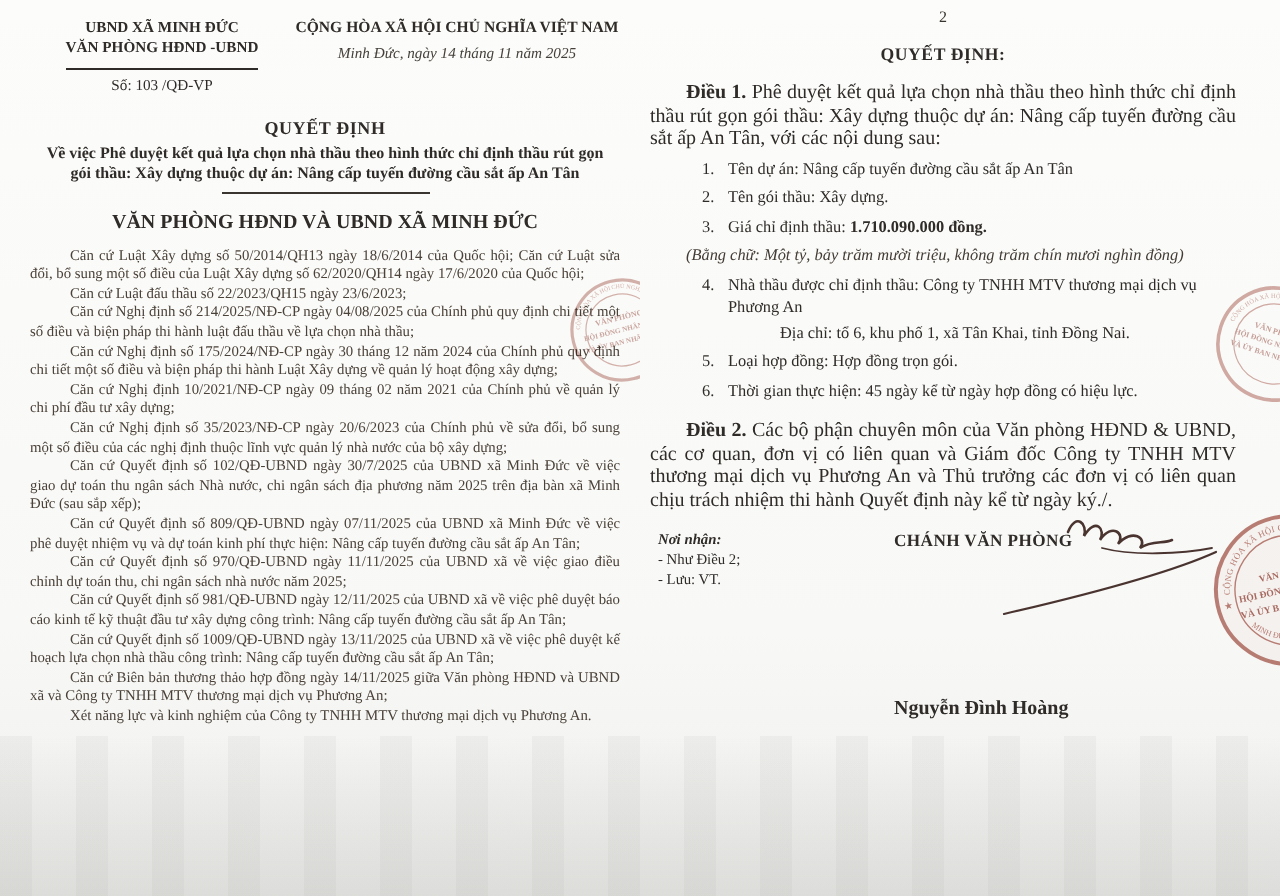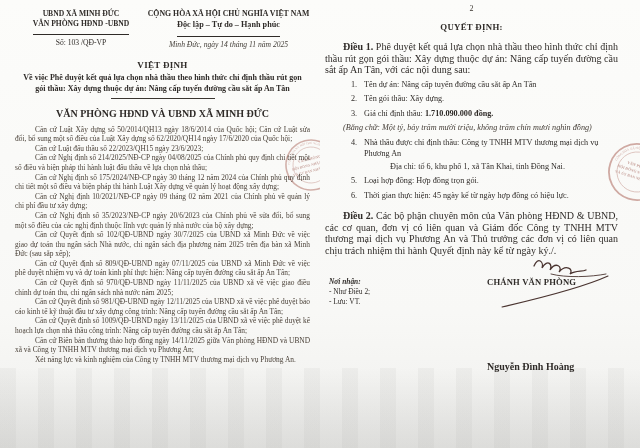--- a/index.html
+++ b/index.html
@@ -51,21 +51,21 @@
   .art b{font-weight:bold;}
   .items{margin:3px 0 0 26px;}
   .item{display:flex;font-size:8.2px;line-height:11.5px;margin-top:3px;}
   .item .no{width:13px;flex:none;}
   .item .tx{flex:1;}
   .sub-line{margin:1px 0 0 39px;font-size:8.2px;line-height:11.5px;}
   .words{margin:3px 0 0 0;font-style:italic;font-size:8.2px;line-height:11.5px;text-indent:18px;text-align:justify;color:#433c35;}
   .bold{font-weight:bold;}
 
   
-  .footer{display:flex;margin-top:21px;position:relative;gap:40px;}
+  .footer{display:flex;margin-top:9px;position:relative;}
   .recv{width:118px;font-size:7.4px;line-height:9.8px;padding-left:4px;}
   .recv-h{font-weight:bold;font-style:italic;}
   .signer{flex:1;text-align:left;position:relative;height:110px;}
   .signer-title{font-weight:bold;font-size:8.6px;letter-spacing:.2px;position:relative;z-index:3;}
   .signer-name{font-weight:bold;font-size:10px;position:absolute;left:0;right:0;top:84px;z-index:3;}
 
   .seal{position:absolute;z-index:1;opacity:.85;mix-blend-mode:multiply;}
   .seal-main{left:158px;top:-10px;width:80px;height:80px;}
   .seal-edge-left{left:284px;top:138px;width:54px;height:54px;opacity:.5;}
   .seal-edge-right{left:286px;top:141px;width:62px;height:62px;opacity:.55;}
@@ -79,27 +79,26 @@
   <div class="page page-left">
     <div class="pl-inner">
       <div class="hdr">
         <div class="hdr-left">
           <div>UBND XÃ MINH ĐỨC</div>
           <div><span class="u-part">VĂN PHÒNG HĐND -UBND</span></div>
           <div class="doc-no">Số: 103 /QĐ-VP</div>
         </div>
         <div class="hdr-right">
           <div class="nat1">CỘNG HÒA XÃ HỘI CHỦ NGHĨA VIỆT NAM</div>
-          <div class="nat2"><span class="u-part">Độc lập – Tự do – Hạnh phúc</span></div>
           <div class="dateline">Minh Đức, ngày 14 tháng 11 năm 2025</div>
         </div>
       </div>
 
       <div class="title-block">
-        <div class="title-h">VIỆT ĐỊNH</div>
+        <div class="title-h">QUYẾT ĐỊNH</div>
         <div class="title-b">Về việc Phê duyệt kết quả lựa chọn nhà thầu theo hình thức chỉ định thầu rút gọn gói thầu: Xây dựng thuộc dự án:  Nâng cấp tuyến đường cầu sắt ấp An Tân</div>
         <hr class="title-rule">
         <div class="issuer">VĂN PHÒNG HĐND VÀ UBND XÃ MINH ĐỨC</div>
       </div>
 
       <div class="recitals">
         <p>Căn cứ Luật Xây dựng số 50/2014/QH13 ngày 18/6/2014 của Quốc hội; Căn cứ Luật sửa đổi, bổ sung một số điều của Luật Xây dựng số 62/2020/QH14 ngày 17/6/2020 của Quốc hội;</p>
         <p>Căn cứ Luật đấu thầu số 22/2023/QH15 ngày 23/6/2023;</p>
         <p>Căn cứ Nghị định số 214/2025/NĐ-CP ngày 04/08/2025 của Chính phủ quy định chi tiết một số điều và biện pháp thi hành luật đấu thầu về lựa chọn nhà thầu;</p>
         <p>Căn cứ Nghị định số 175/2024/NĐ-CP ngày 30 tháng 12 năm 2024 của Chính phủ quy định chi tiết một số điều và biện pháp thi hành Luật Xây dựng về quản lý hoạt động xây dựng;</p>

